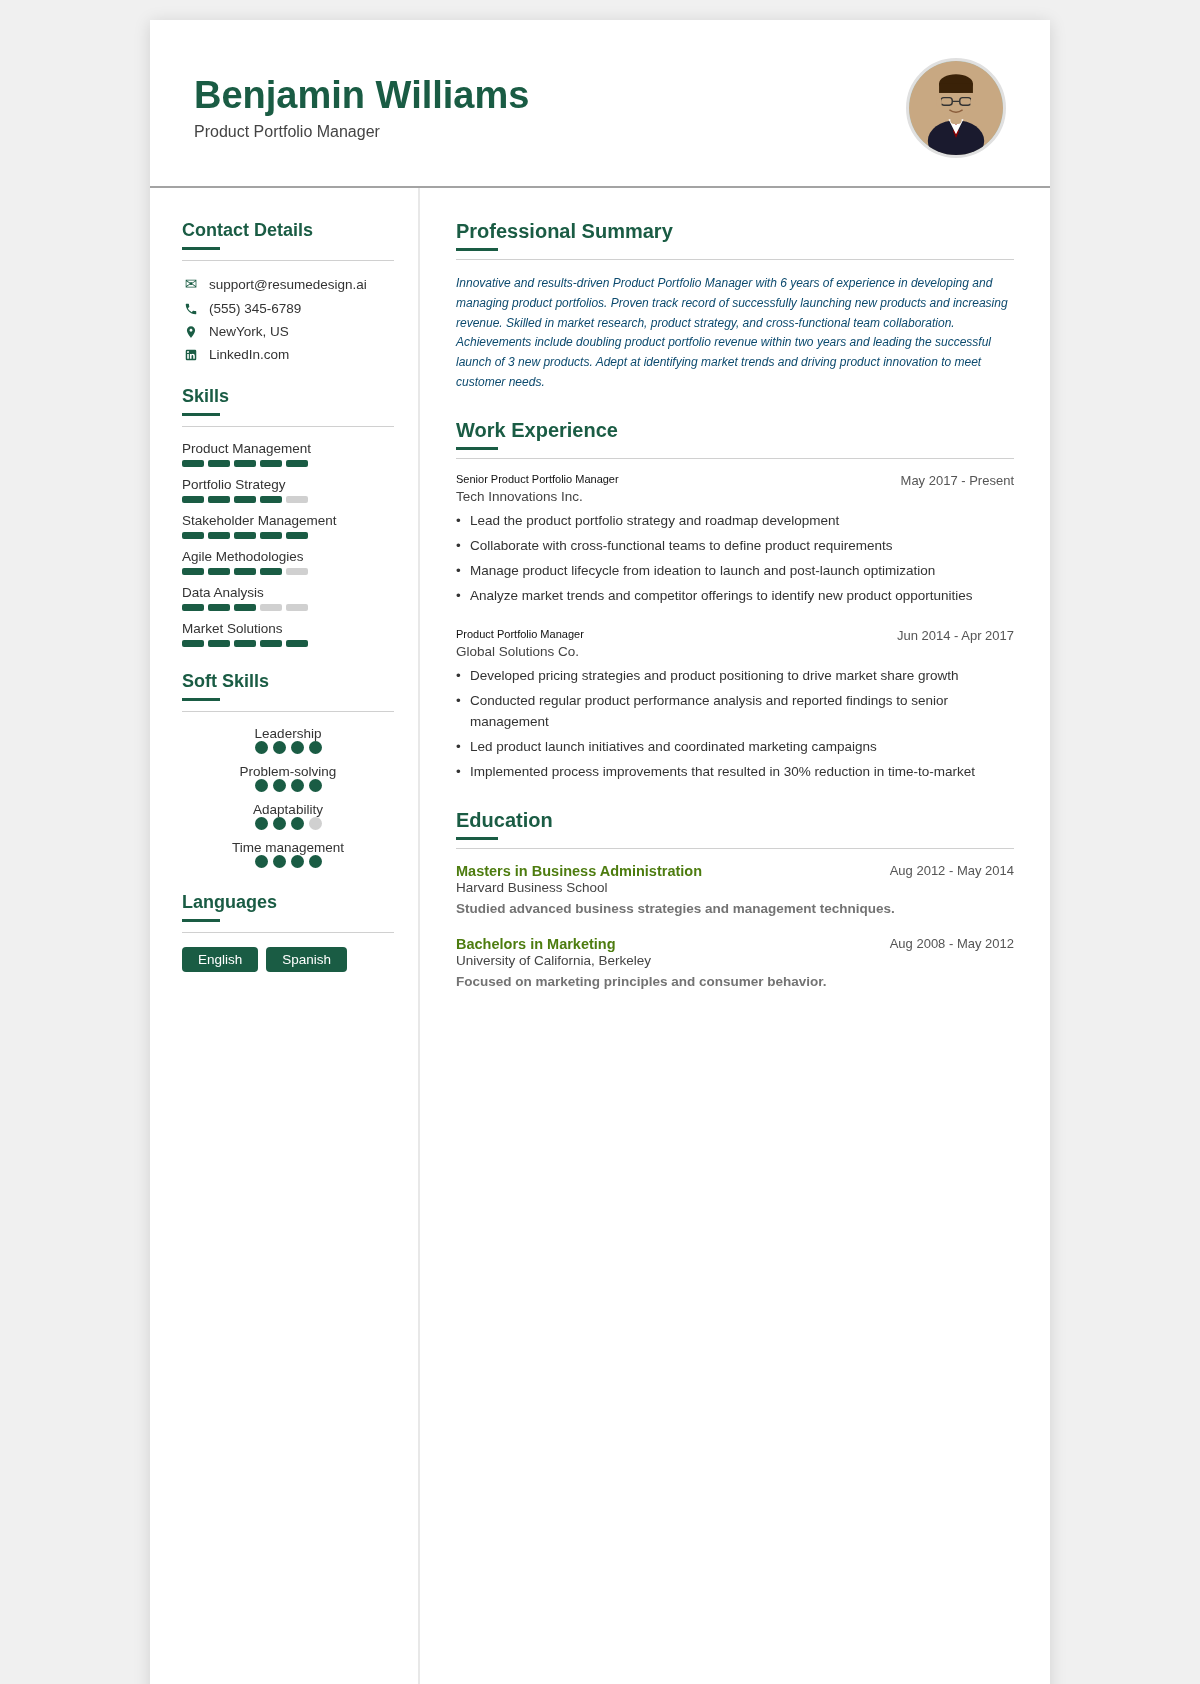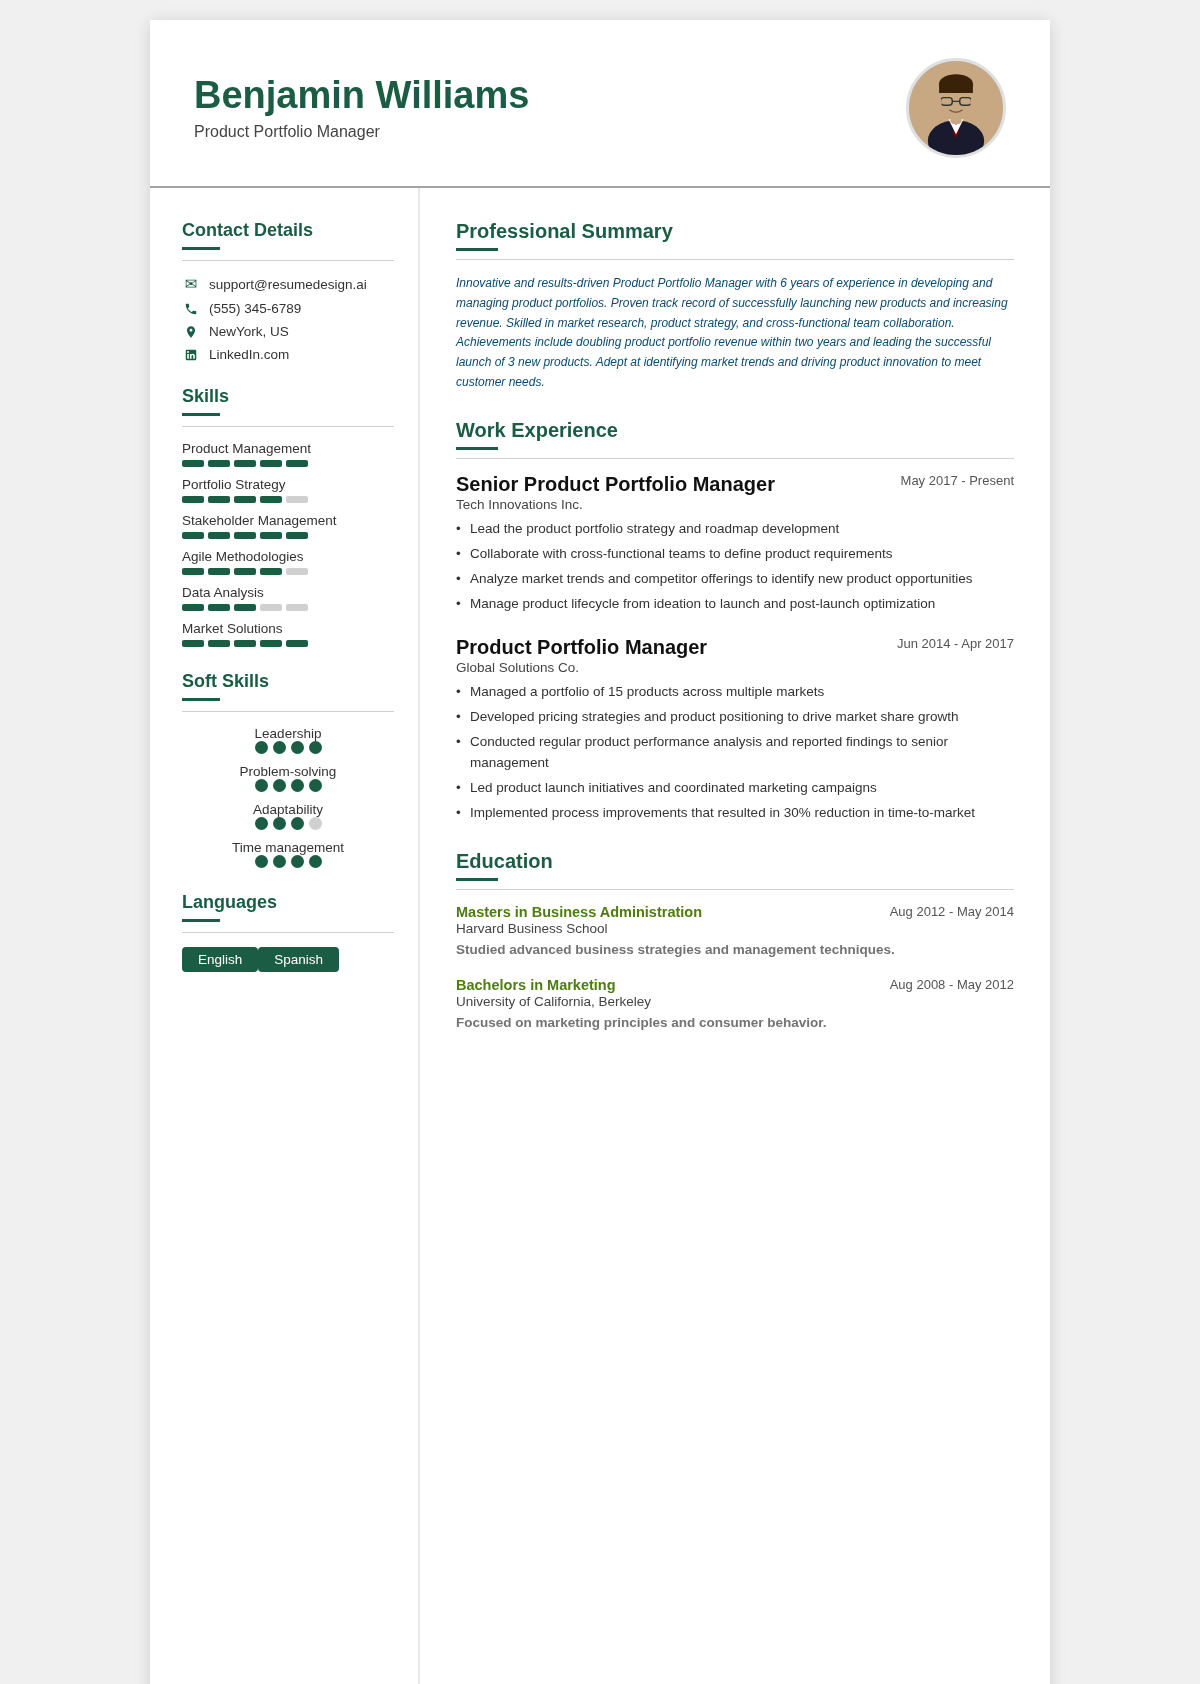--- a/index.html
+++ b/index.html
@@ -124,21 +124,21 @@
     }
     .soft-skill-dots { display: flex; gap: 5px; }
     .dot {
       width: 13px;
       height: 13px;
       border-radius: 50%;
     }
     .dot.filled { background: #1a5c44; }
     .dot.empty { background: #d0d0d0; }
     
-    .lang-tags { display: flex; gap: 0; flex-wrap: wrap; margin-top: 8px; }
+    .lang-tags { display: flex; gap: 8px; flex-wrap: wrap; margin-top: 8px; }
     .lang-tag {
       background: #1a5c44;
       color: #fff;
       border-radius: 4px;
       padding: 5px 16px;
       font-size: 13.5px;
       font-weight: 500;
     }
     
     .main {
@@ -170,21 +170,21 @@
       font-style: italic;
     }
     
     .job { margin-bottom: 22px; }
     .job-header {
       display: flex;
       justify-content: space-between;
       align-items: flex-start;
       margin-bottom: 1px;
     }
-    .job-title { font-size: 20px; font-weight: 700; color: #111; }
+    .job-title { font-size: 11px; font-weight: 400; color: #111; }
     .job-dates { font-size: 13px; color: #555; white-space: nowrap; margin-left: 10px; }
     .job-company { font-size: 13.5px; color: #444; margin-bottom: 7px; }
     .job-bullets { list-style: none; padding: 0; }
     .job-bullets li {
       font-size: 13.5px;
       color: #333;
       line-height: 1.55;
       margin-bottom: 4px;
       padding-left: 14px;
       position: relative;
@@ -432,32 +432,31 @@
         <div id="jobs-container">
             <div class="job">
               <div class="job-header">
                 <div class="job-title">Senior Product Portfolio Manager</div>
                 <div class="job-dates">May 2017 - Present</div>
               </div>
               <div class="job-company">Tech Innovations Inc.</div>
               <ul class="job-bullets">
                 <li>Lead the product portfolio strategy and roadmap development</li>
                 <li>Collaborate with cross-functional teams to define product requirements</li>
+                <li>Manage product lifecycle from ideation to launch and post-launch optimization</li>
                 <li>Analyze market trends and competitor offerings to identify new product opportunities</li>
-                <li>Manage product lifecycle from ideation to launch and post-launch optimization</li>
               </ul>
             </div>
             <div class="job">
               <div class="job-header">
                 <div class="job-title">Product Portfolio Manager</div>
                 <div class="job-dates">Jun 2014 - Apr 2017</div>
               </div>
               <div class="job-company">Global Solutions Co.</div>
               <ul class="job-bullets">
-                <li>Managed a portfolio of 15 products across multiple markets</li>
                 <li>Developed pricing strategies and product positioning to drive market share growth</li>
                 <li>Conducted regular product performance analysis and reported findings to senior management</li>
                 <li>Led product launch initiatives and coordinated marketing campaigns</li>
                 <li>Implemented process improvements that resulted in 30% reduction in time-to-market</li>
               </ul>
             </div>
           </div>
       </div>
 
       <div class="main-section">

